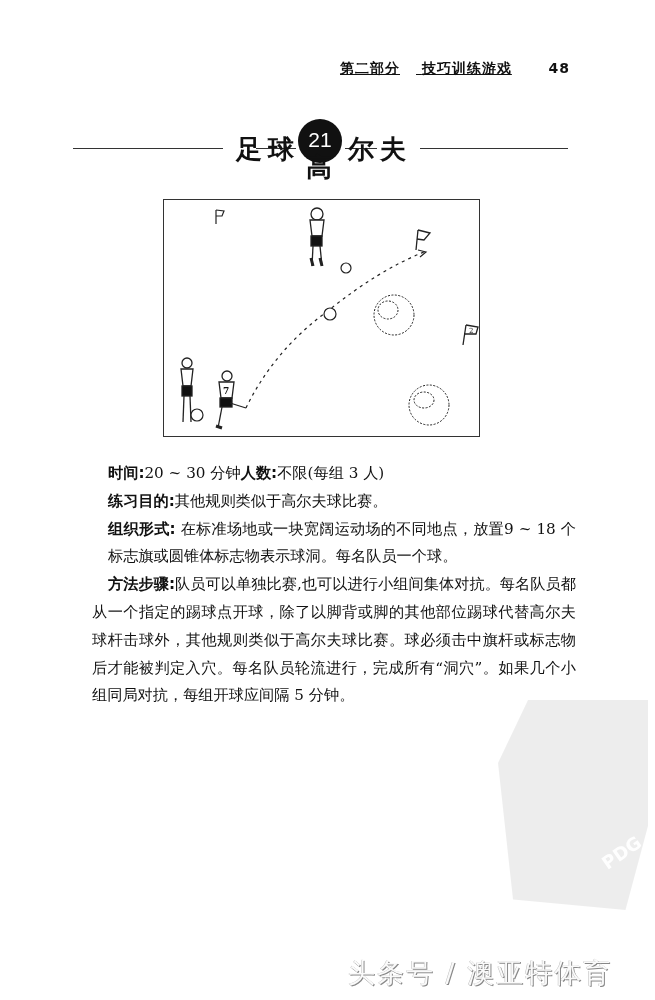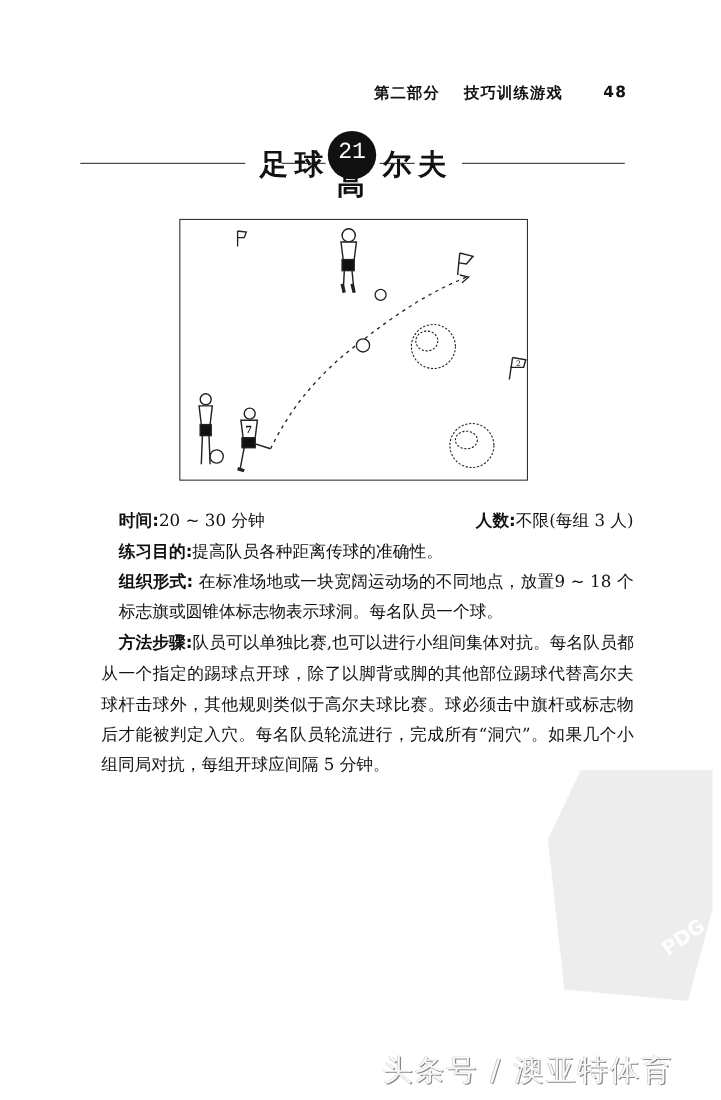--- a/index.html
+++ b/index.html
@@ -2,64 +2,64 @@
 <html><head>
   <meta charset="utf-8">
   <style>
     html, body { margin: 0; padding: 0; background: #ffffff; }
     body {
       width: 655px; height: 1000px; position: relative; overflow: hidden;
       font-family: "DejaVu Serif", "Liberation Serif", serif;
       color: #111;
     }
     .running-head {
-      position: absolute; top: 76px; left: 340px; width: 230px;
+      position: absolute; top: 60px; left: 340px; width: 230px;
       font-family: "DejaVu Sans", "Liberation Sans", sans-serif;
-      font-weight: bold; font-size: 14px; letter-spacing: 1px; white-space: nowrap;
+      font-weight: bold; font-size: 14px; letter-spacing: 1px; white-space: nowrap; text-decoration: underline;
     }
     .running-head .sec { margin-right: 16px; }
     .running-head .pg { position: absolute; right: 0; top: 0; }
 
     .title-rule { position: absolute; top: 148px; height: 1px; background: #333; }
     .title-rule.left { left: 73px; width: 150px; }
     .title-rule.right { left: 420px; width: 148px; }
     .title-rule.mid1 { left: 256px; width: 40px; }
     .title-rule.mid2 { left: 345px; width: 32px; }
     .title-chars {
       position: absolute; top: 132px;
       font-family: "DejaVu Sans", "Liberation Sans", sans-serif;
       font-weight: bold; font-size: 26px; background: transparent;
     }
     .tc1 { left: 236px; letter-spacing: 6px; }
     .tc2 { left: 348px; letter-spacing: 6px; }
     .badge {
       position: absolute; left: 298px; top: 119px; width: 44px; height: 44px;
       border-radius: 50%; background: #111; color: #fff;
-      font-family: Liberation Mono, monospace;
+      font-family: Liberation Sans, sans-serif;
       font-size: 21px; text-align: center; line-height: 42px;
     }
     .badge-char {
       position: absolute; left: 306px; top: 150px;
       font-family: "DejaVu Sans", "Liberation Sans", sans-serif;
       font-weight: bold; font-size: 26px;
     }
 
     .figure {
       position: absolute; left: 163px; top: 199px; width: 317px; height: 238px;
       border: 1.5px solid #333; box-sizing: border-box;
     }
     .figure svg { position: absolute; left: 0; top: 0; }
 
     .body-text {
       position: absolute; left: 108px; top: 460px; width: 468px;
       font-size: 15.2px; line-height: 27.8px;
     }
     .body-text p { margin: 0; text-align: justify; text-indent: 0; }
     .lbl { font-family: "DejaVu Sans", "Liberation Sans", sans-serif; font-weight: bold; }
-    .meta-row { display: flex; justify-content: space-between; }
+    .meta-row { display: flex; justify-content: flex-start; }
     .hang { display: block; }
 
     .stamp {
       position: absolute; left: 498px; top: 700px; width: 150px; height: 210px;
       background: rgba(0,0,0,0.07);
       clip-path: polygon(20% 0%, 100% 0%, 100% 60%, 85% 100%, 10% 95%, 0% 30%);
     }
     .stamp-text {
       position: absolute; left: 600px; top: 842px; transform: rotate(-35deg);
       font-family: "DejaVu Sans", "Liberation Sans", sans-serif;
@@ -158,21 +158,21 @@
 <div class="body-text">
   <div class="meta-row">
     <span>
       <span class="lbl">时间:</span><span>20 ~ 30 分钟</span>
     </span>
     <span>
       <span class="lbl">人数:</span><span>不限(每组 3 人)</span>
     </span>
   </div>
   <p class="hang">
-    <span class="lbl">练习目的:</span><span>提高队员各种距离传球的准确性。</span>
+    <span class="lbl">练习目的:</span><span>其他规则类似于高尔夫球比赛。</span>
   </p>
   <p style="text-indent:0; margin-left:-16px; padding-left:16px; text-indent:0;">
     <span class="lbl">组织形式:</span><span> 在标准场地或一块宽阔运动场的不同地点，放置9 ~ 18 个标志旗或圆锥体标志物表示球洞。每名队员一个球。</span>
   </p>
   <p style="margin-left:-16px; text-indent:16px;">
     <span class="lbl">方法步骤:</span><span>队员可以单独比赛,也可以进行小组间集体对抗。每名队员都从一个指定的踢球点开球，除了以脚背或脚的其他部位踢球代替高尔夫球杆击球外，其他规则类似于高尔夫球比赛。球必须击中旗杆或标志物后才能被判定入穴。每名队员轮流进行，完成所有“洞穴”。如果几个小组同局对抗，每组开球应间隔 5 分钟。</span>
   </p>
 </div>
 
 <div class="stamp"></div>

